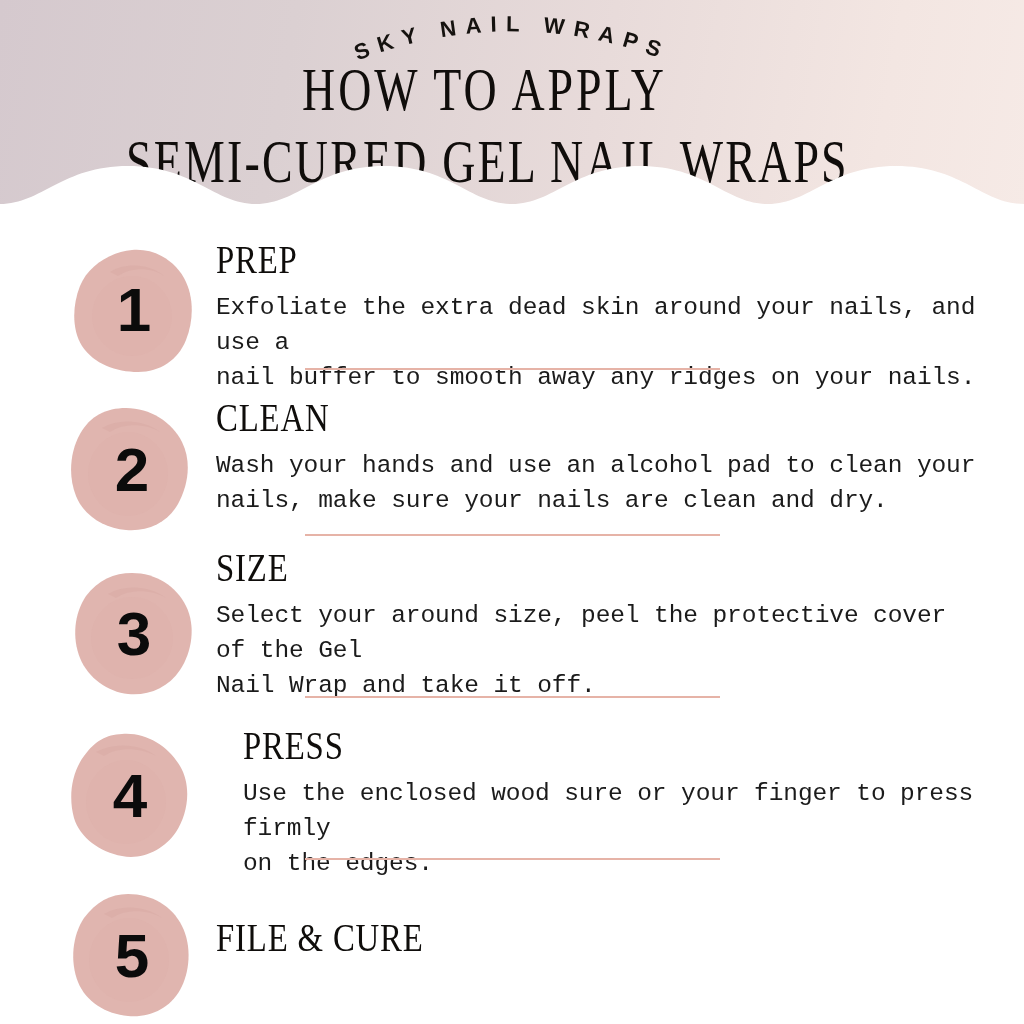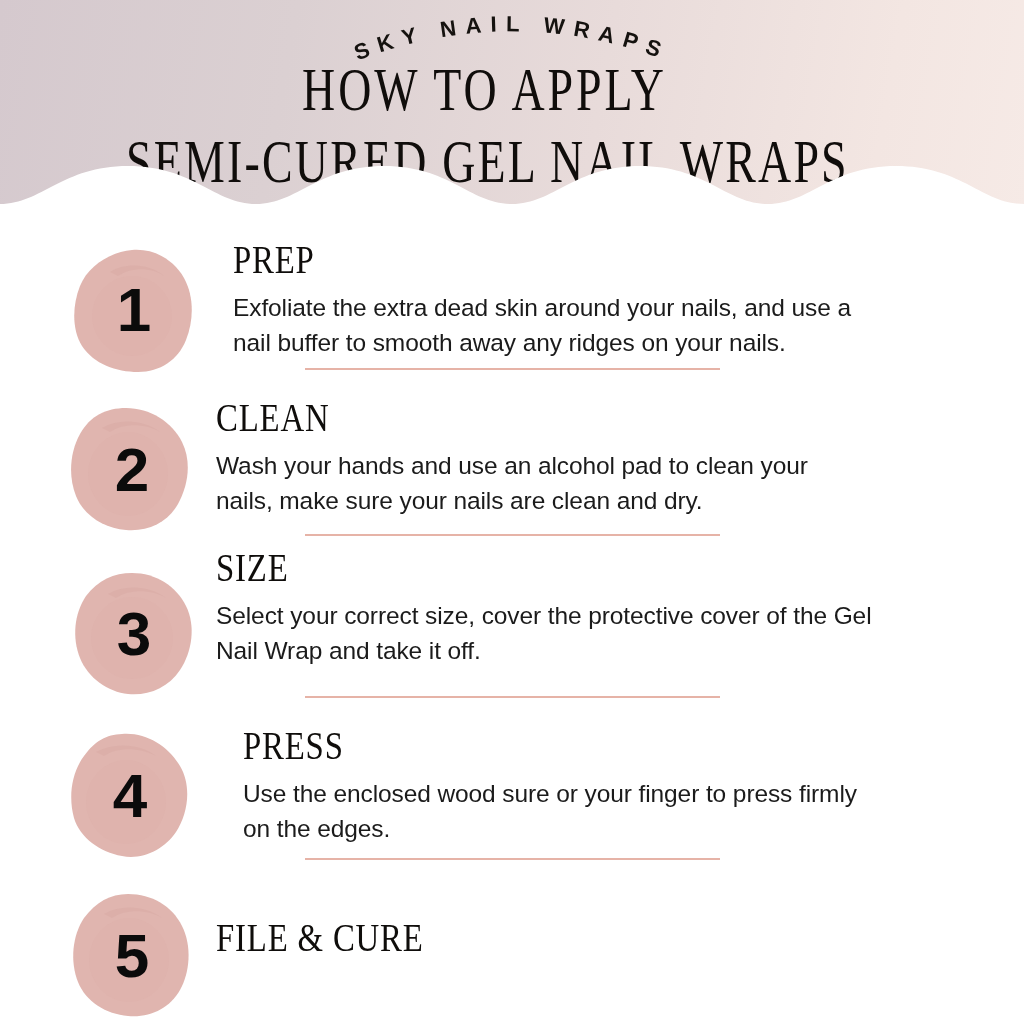--- a/index.html
+++ b/index.html
@@ -109,21 +109,21 @@
     font-weight:400;
     color:#0f0d0b;
     letter-spacing:1px;
     line-height:1.0;
     transform:scaleX(0.82);
     transform-origin:left center;
     white-space:nowrap;
   }
   .step-body {
     margin-top:11px;
-    font-family:Liberation Sans, sans-serif;
+    font-family:Liberation Mono, monospace;
     font-size:24.5px;
     font-weight:400;
     color:#1b1b1b;
     line-height:1.42;
     letter-spacing:-0.1px;
     white-space:pre-line;
   }
 
   .divider {
     position:absolute;
@@ -169,21 +169,21 @@
     <div class="step">
       <div class="blob-wrap" style="left:70px; top:14px;">
         <svg class="blob-svg" viewBox="0 0 128 128">
           <path d="M62,4 C84,2 104,14 114,32 C124,50 124,74 116,94 C108,114 90,126 68,126
                    C46,126 24,118 12,100 C2,84 2,60 10,40 C18,20 40,6 62,4 Z" fill="#e0b5af"></path>
           <path d="M40,26 C56,16 80,18 94,30 C84,22 62,20 48,30 Z" fill="#d8a9a3" opacity="0.5"></path>
           <ellipse cx="62" cy="70" rx="40" ry="40" fill="#dcaea8" opacity="0.35"></ellipse>
         </svg>
         <div class="step-num">1</div>
       </div>
-      <div class="step-text" style="top:8px;margin-left:17px;">
+      <div class="step-text" style="top:8px;">
         <div class="step-heading">PREP</div>
         <div class="step-body">Exfoliate the extra dead skin around your nails, and use a
 nail buffer to smooth away any ridges on your nails.</div>
       </div>
       <div class="divider" style="top:136px;"></div>
     </div>
 
     <div class="step">
       <div class="blob-wrap" style="left:68px; top:174px;">
         <svg class="blob-svg" viewBox="0 0 128 128">
@@ -207,21 +207,21 @@
         <svg class="blob-svg" viewBox="0 0 128 128">
           <path d="M62,3 C86,3 106,16 116,36 C126,56 122,82 110,100 C98,118 78,126 58,124
                    C38,122 18,108 10,88 C2,68 4,44 16,26 C28,10 44,3 62,3 Z" fill="#e0b5af"></path>
           <path d="M38,24 C56,14 80,16 96,28 C84,20 60,18 46,28 Z" fill="#d8a9a3" opacity="0.5"></path>
           <ellipse cx="62" cy="68" rx="41" ry="41" fill="#dcaea8" opacity="0.35"></ellipse>
         </svg>
         <div class="step-num">3</div>
       </div>
       <div class="step-text" style="top:316px;">
         <div class="step-heading">SIZE</div>
-        <div class="step-body">Select your correct size, cover the protective cover of the Gel
+        <div class="step-body">Select your around size, peel the protective cover of the Gel
 Nail Wrap and take it off.</div>
       </div>
       <div class="divider" style="top:464px;"></div>
     </div>
 
     <div class="step">
       <div class="blob-wrap" style="left:66px; top:500px;">
         <svg class="blob-svg" viewBox="0 0 128 128">
           <path d="M56,2 C80,0 102,14 114,34 C126,54 122,82 110,100 C98,118 76,128 56,124
                    C34,120 14,106 8,86 C2,64 6,40 18,24 C30,8 40,3 56,2 Z" fill="#e0b5af"></path>

